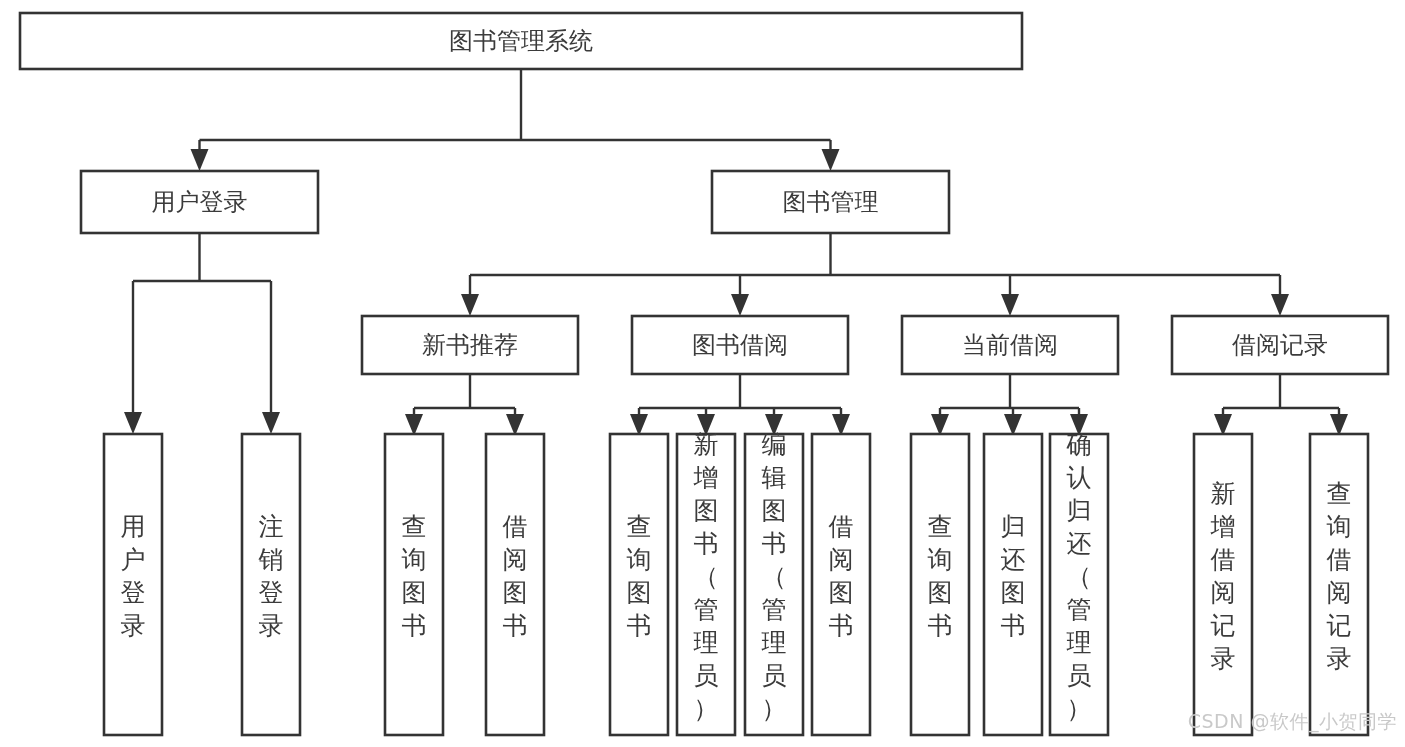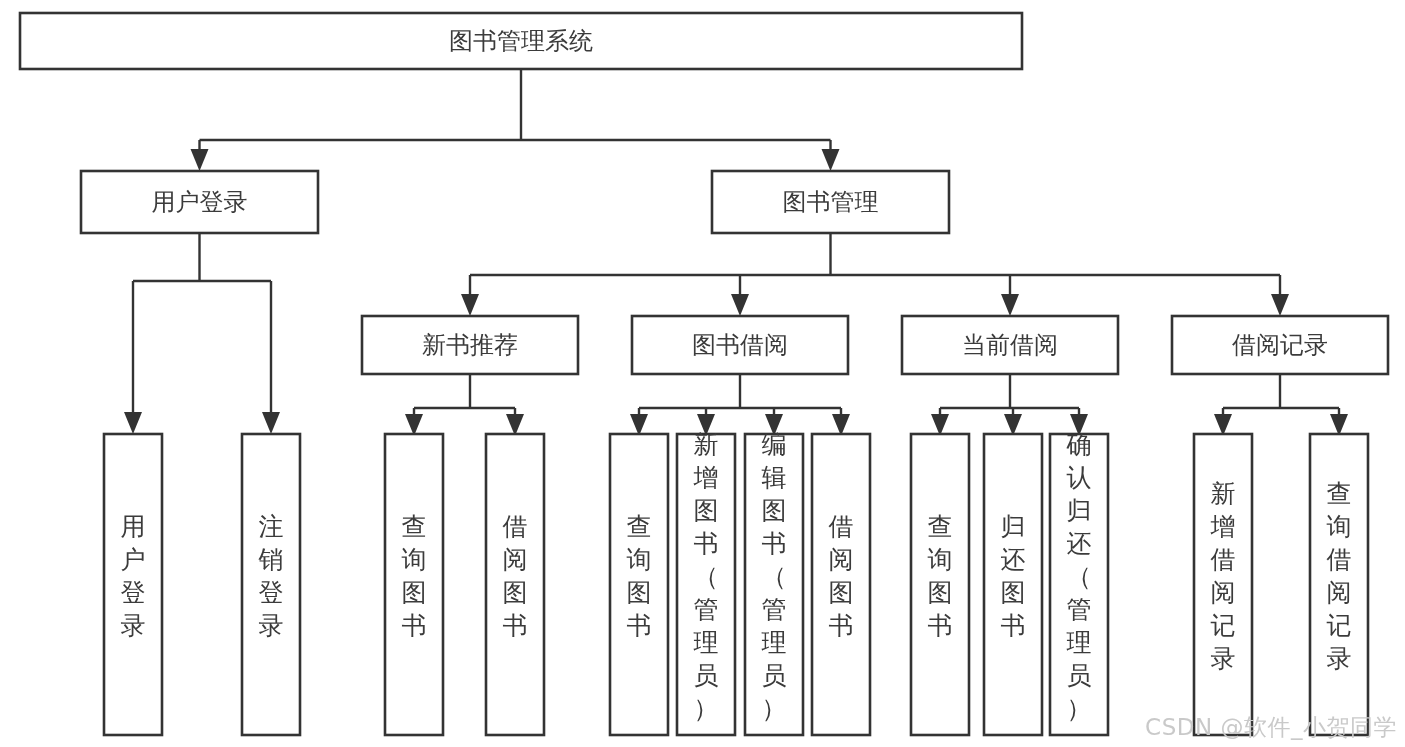--- a/index.html
+++ b/index.html
@@ -50,23 +50,23 @@
     fill: none;
     stroke-linecap: butt;
   }
   .arrow-head {
     fill: #333333;
     stroke: none;
   }
   .watermark {
     position: absolute;
     right: 8px;
-    bottom: 4px;
+    bottom: 12px;
     color: #c9c9c9;
-    font-size: 23px;
+    font-size: 19px;
     font-family: "DejaVu Sans", "Liberation Sans", sans-serif;
     letter-spacing: 0.5px;
     white-space: nowrap;
     user-select: none;
   }
 </style>
 </head>
 <body>
 
 <div id="diagram-root">

